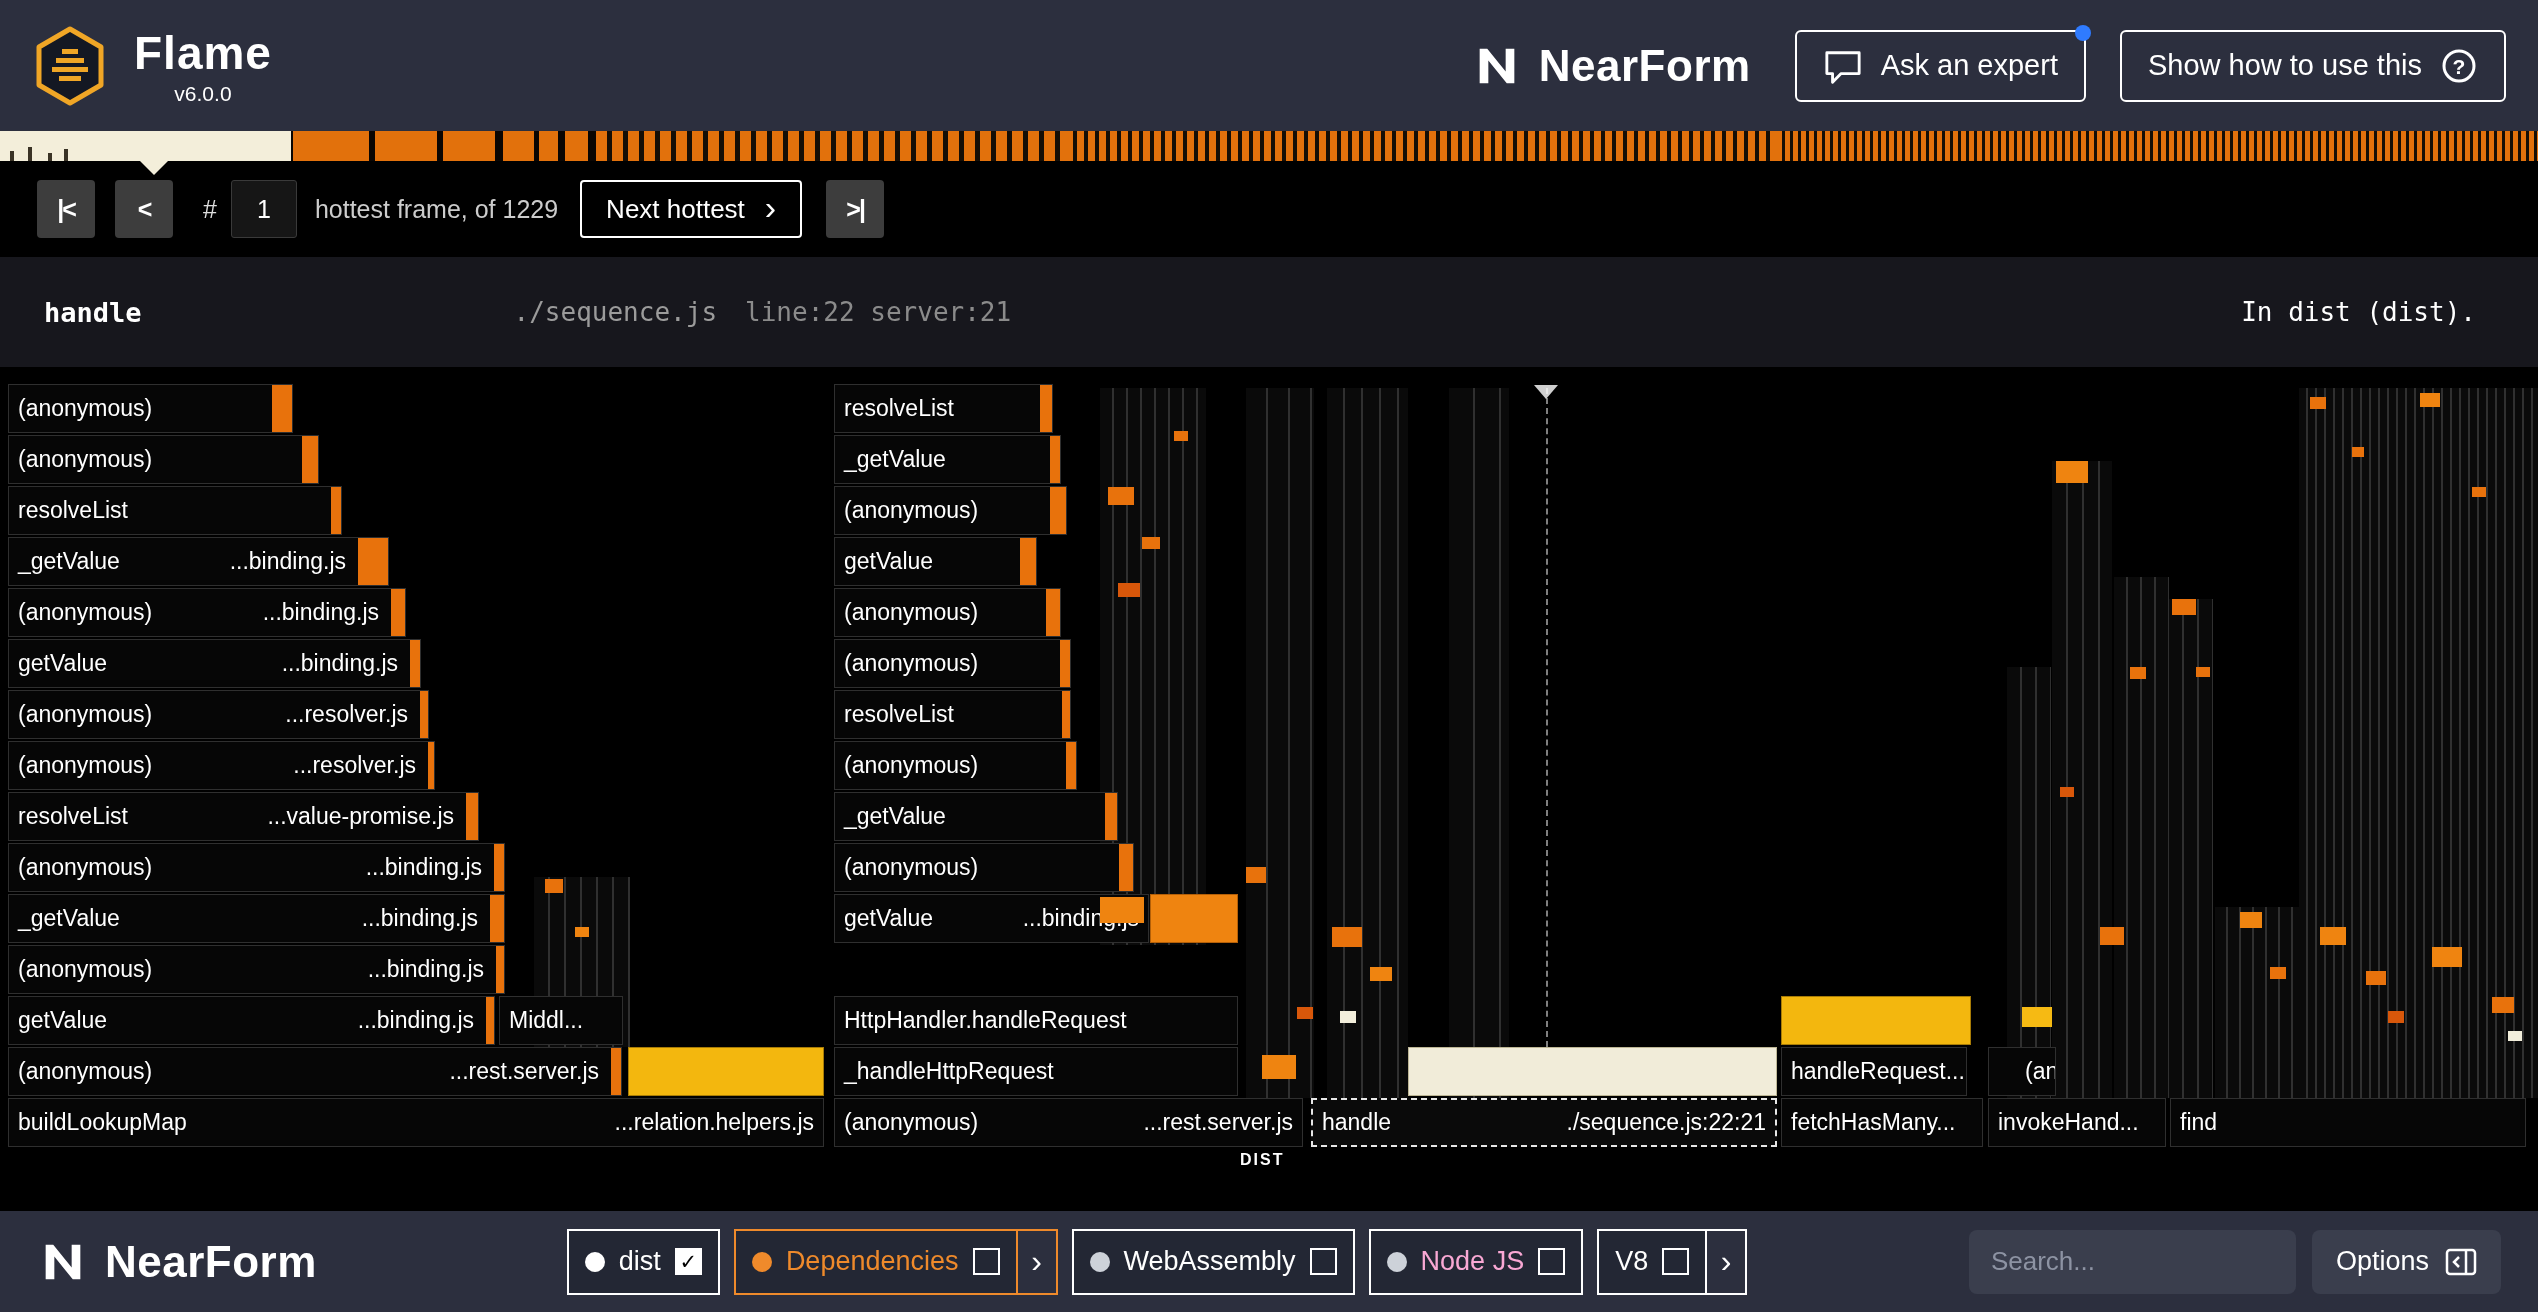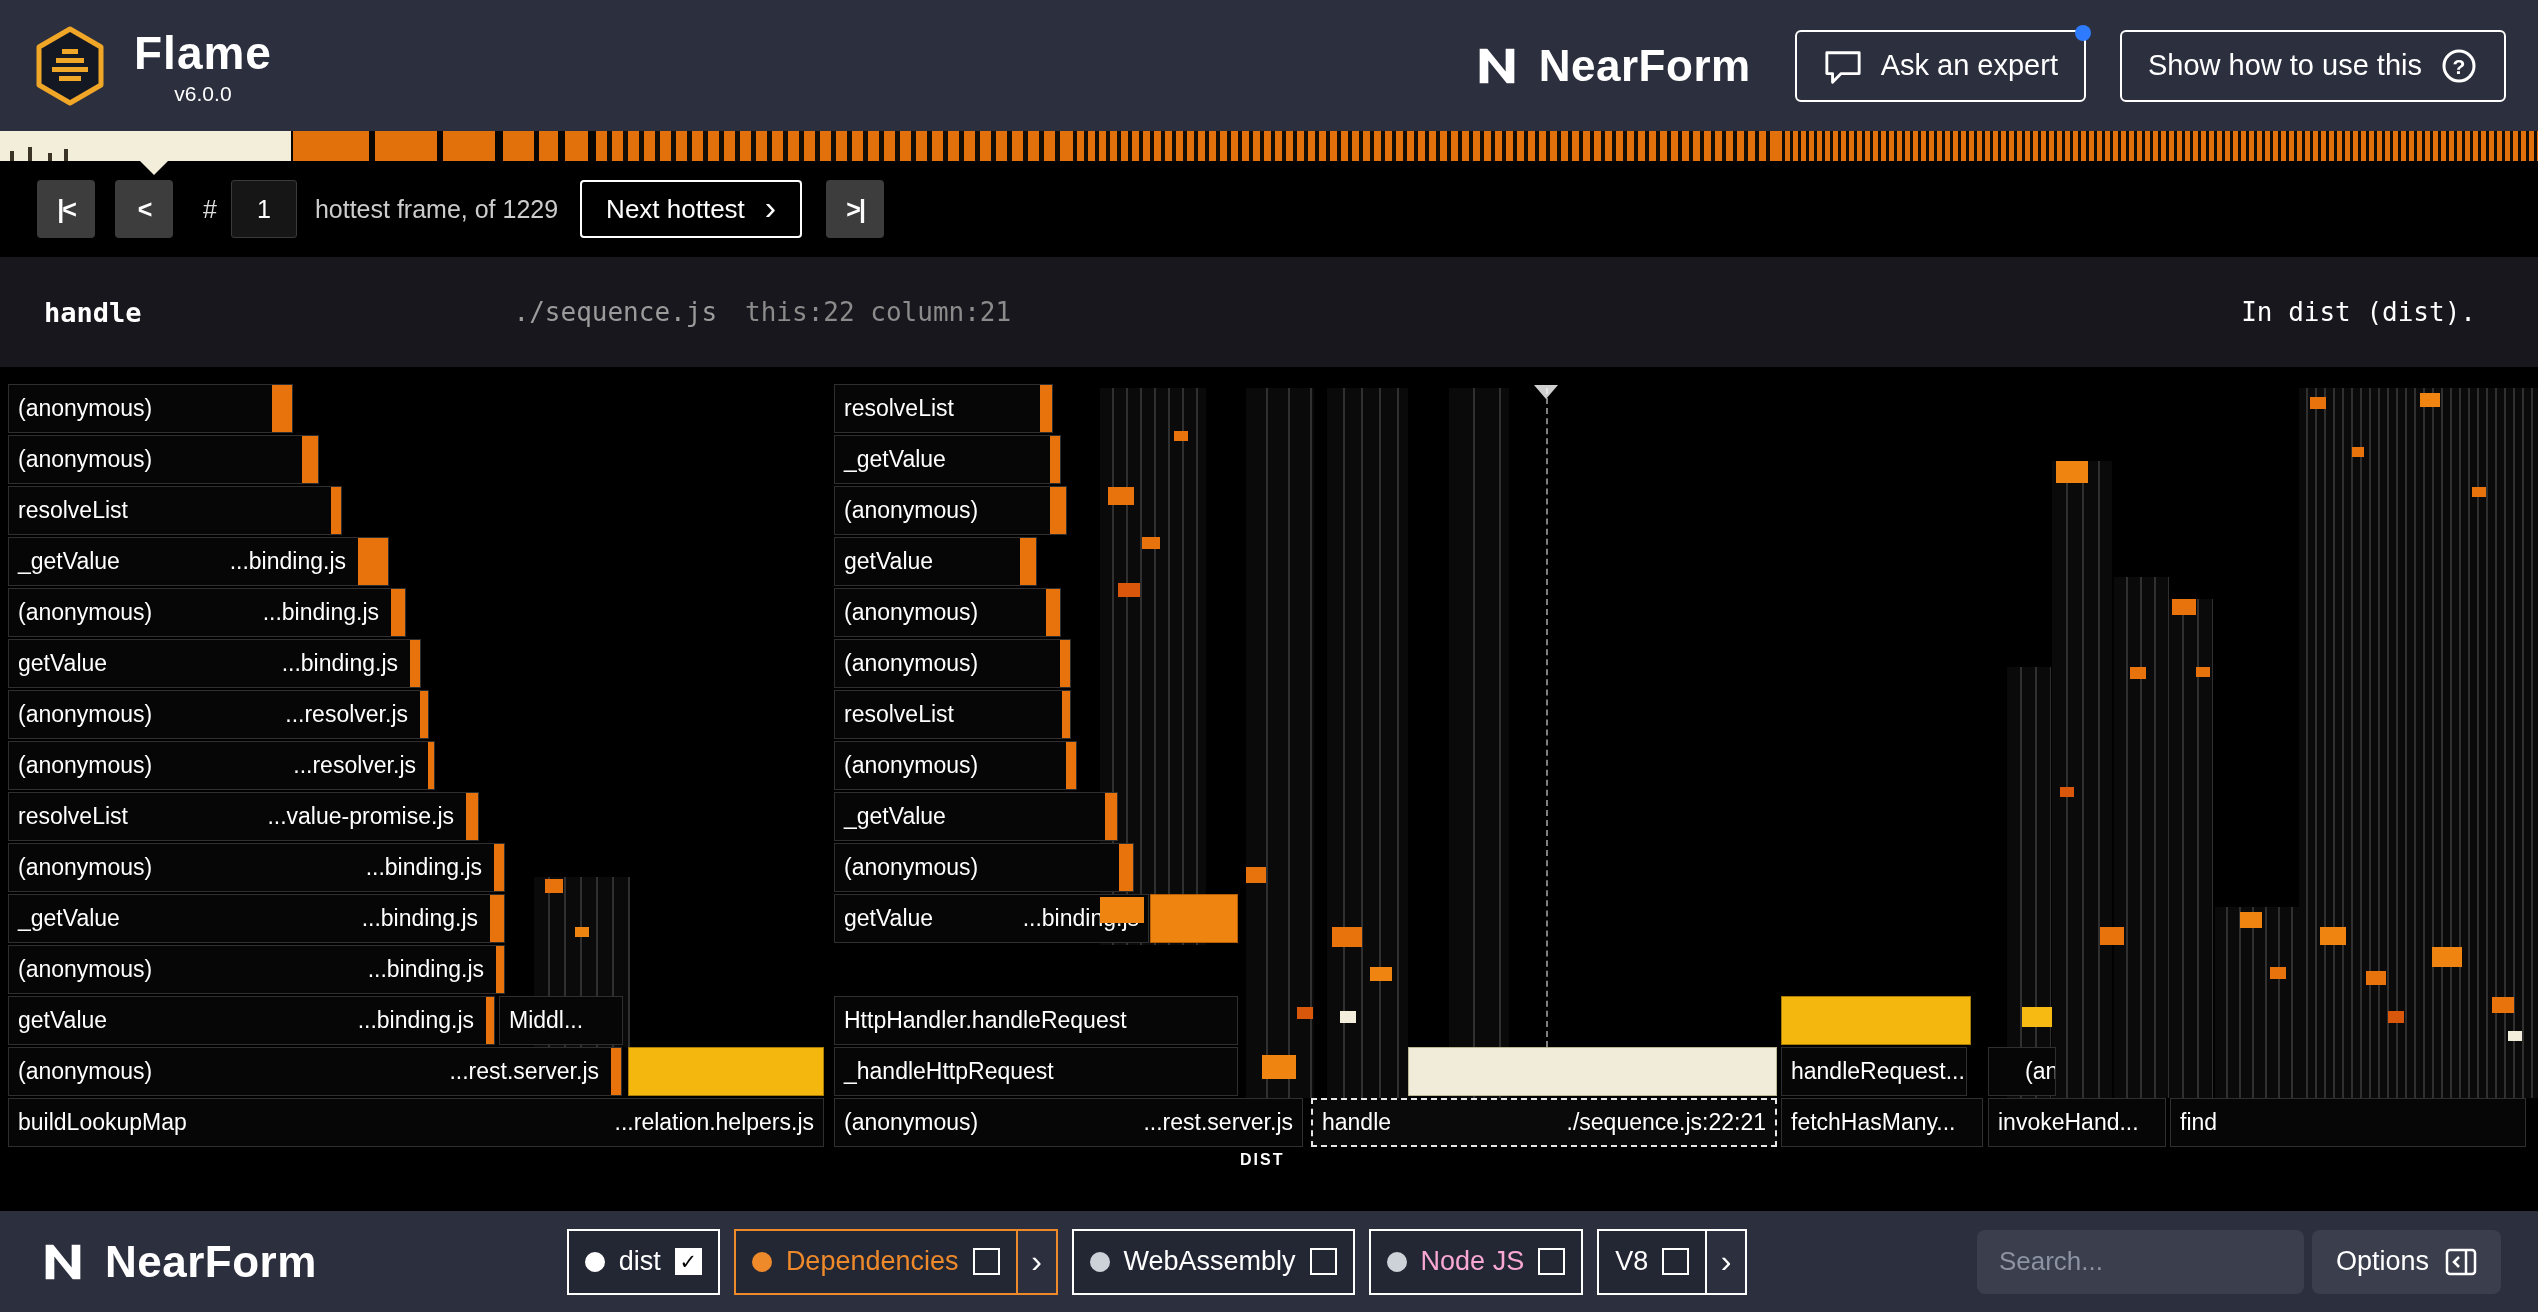--- a/index.html
+++ b/index.html
@@ -88,21 +88,21 @@
   .filters{display:flex;align-items:center;gap:14px;margin-left:250px}
   .pillgroup{display:flex;align-items:stretch}
   .pill{display:flex;align-items:center;height:66px;border:2px solid var(--bc,#fff);
     background:#232734;padding:0 16px;gap:14px;font-size:27px;cursor:pointer}
   .pill .dot{width:20px;height:20px;border-radius:50%;flex:0 0 auto}
   .checkbox{width:27px;height:27px;border:2px solid #fff;display:flex;align-items:center;
     justify-content:center;font-size:21px;color:#000;cursor:pointer;flex:0 0 auto}
   .checkbox.checked{background:#fff}
   .expander{width:40px;border:2px solid var(--bc,#fff);border-left:none;display:flex;
     align-items:center;justify-content:center;font-size:32px;color:#fff;cursor:pointer}
-  .fright{display:flex;align-items:center;gap:8px;margin-left:auto}
+  .fright{display:flex;align-items:center;gap:16px;margin-left:auto}
   .search-input{width:327px;height:64px;background:#3a3e4d;border:none;border-radius:8px;
     color:#dfe3ee;font-size:26px;padding:0 22px;font-family:inherit}
   .search-input::placeholder{color:#8d93a3}
   .options-btn{height:64px;background:#3a3e4d;border:none;border-radius:8px;color:#fff;
     font-size:27px;display:flex;align-items:center;gap:16px;padding:0 24px;cursor:pointer;
     font-family:inherit}
 </style>
 </head>
 <body>
 
@@ -170,21 +170,21 @@
   <button class="next-btn">
     <span>Next hottest</span>
     <span class="chev">›</span>
   </button>
   <button class="nbtn last-btn">&gt;|</button>
 </nav>
 
 <div class="infobar">
   <span class="fn-name">handle</span>
   <span class="fn-file">./sequence.js</span>
-  <span class="fn-pos">this:22 column:21</span>
+  <span class="fn-pos">line:22 server:21</span>
   <span class="fn-area">In dist (dist).</span>
 </div>
 
 <div class="flame">
   <div class="indicator-tip" style="left: 1534px; top: 18px;"></div>
   <div class="indicator-line" style="left: 1546px; top: 21px; height: 659px;"></div>
   <div class="dist-label">DIST</div>
 <div class="cluster" style="left: 534px; top: 510px; width: 96px; height: 170px; background: repeating-linear-gradient(90deg, rgb(10, 10, 10) 0px, rgb(10, 10, 10) 14px, rgb(48, 48, 48) 14px, rgb(48, 48, 48) 16px);"></div>
     <div class="cluster" style="left: 1100px; top: 21px; width: 106px; height: 557px; background: repeating-linear-gradient(90deg, rgb(10, 10, 10) 0px, rgb(10, 10, 10) 12px, rgb(48, 48, 48) 12px, rgb(48, 48, 48) 14px);"></div>
     <div class="cluster" style="left: 1246px; top: 21px; width: 68px; height: 710px; background: repeating-linear-gradient(90deg, rgb(10, 10, 10) 0px, rgb(10, 10, 10) 20px, rgb(48, 48, 48) 20px, rgb(48, 48, 48) 22px);"></div>

